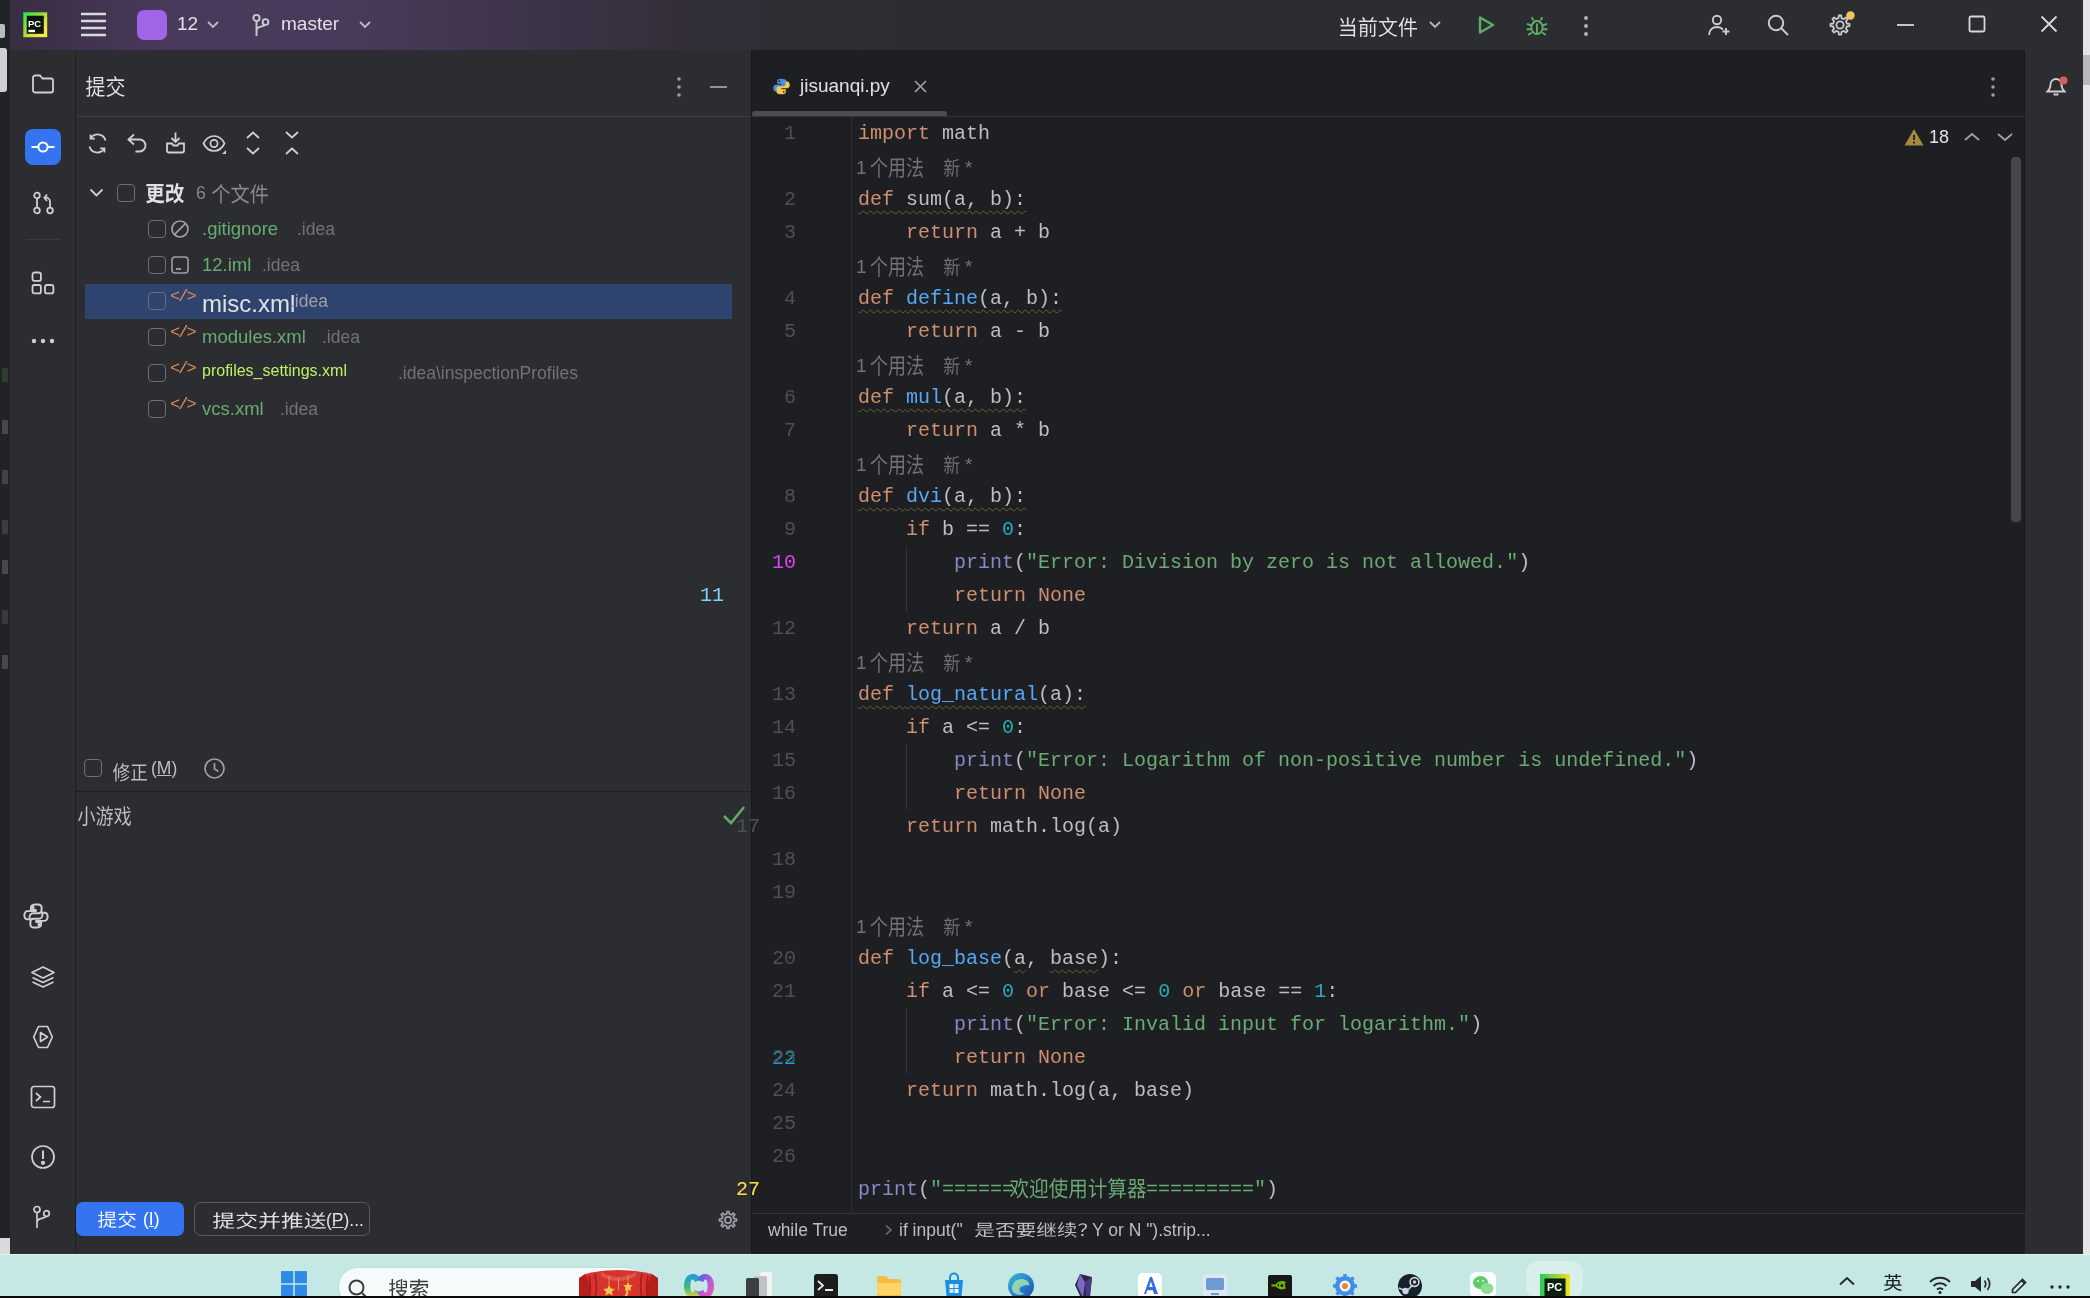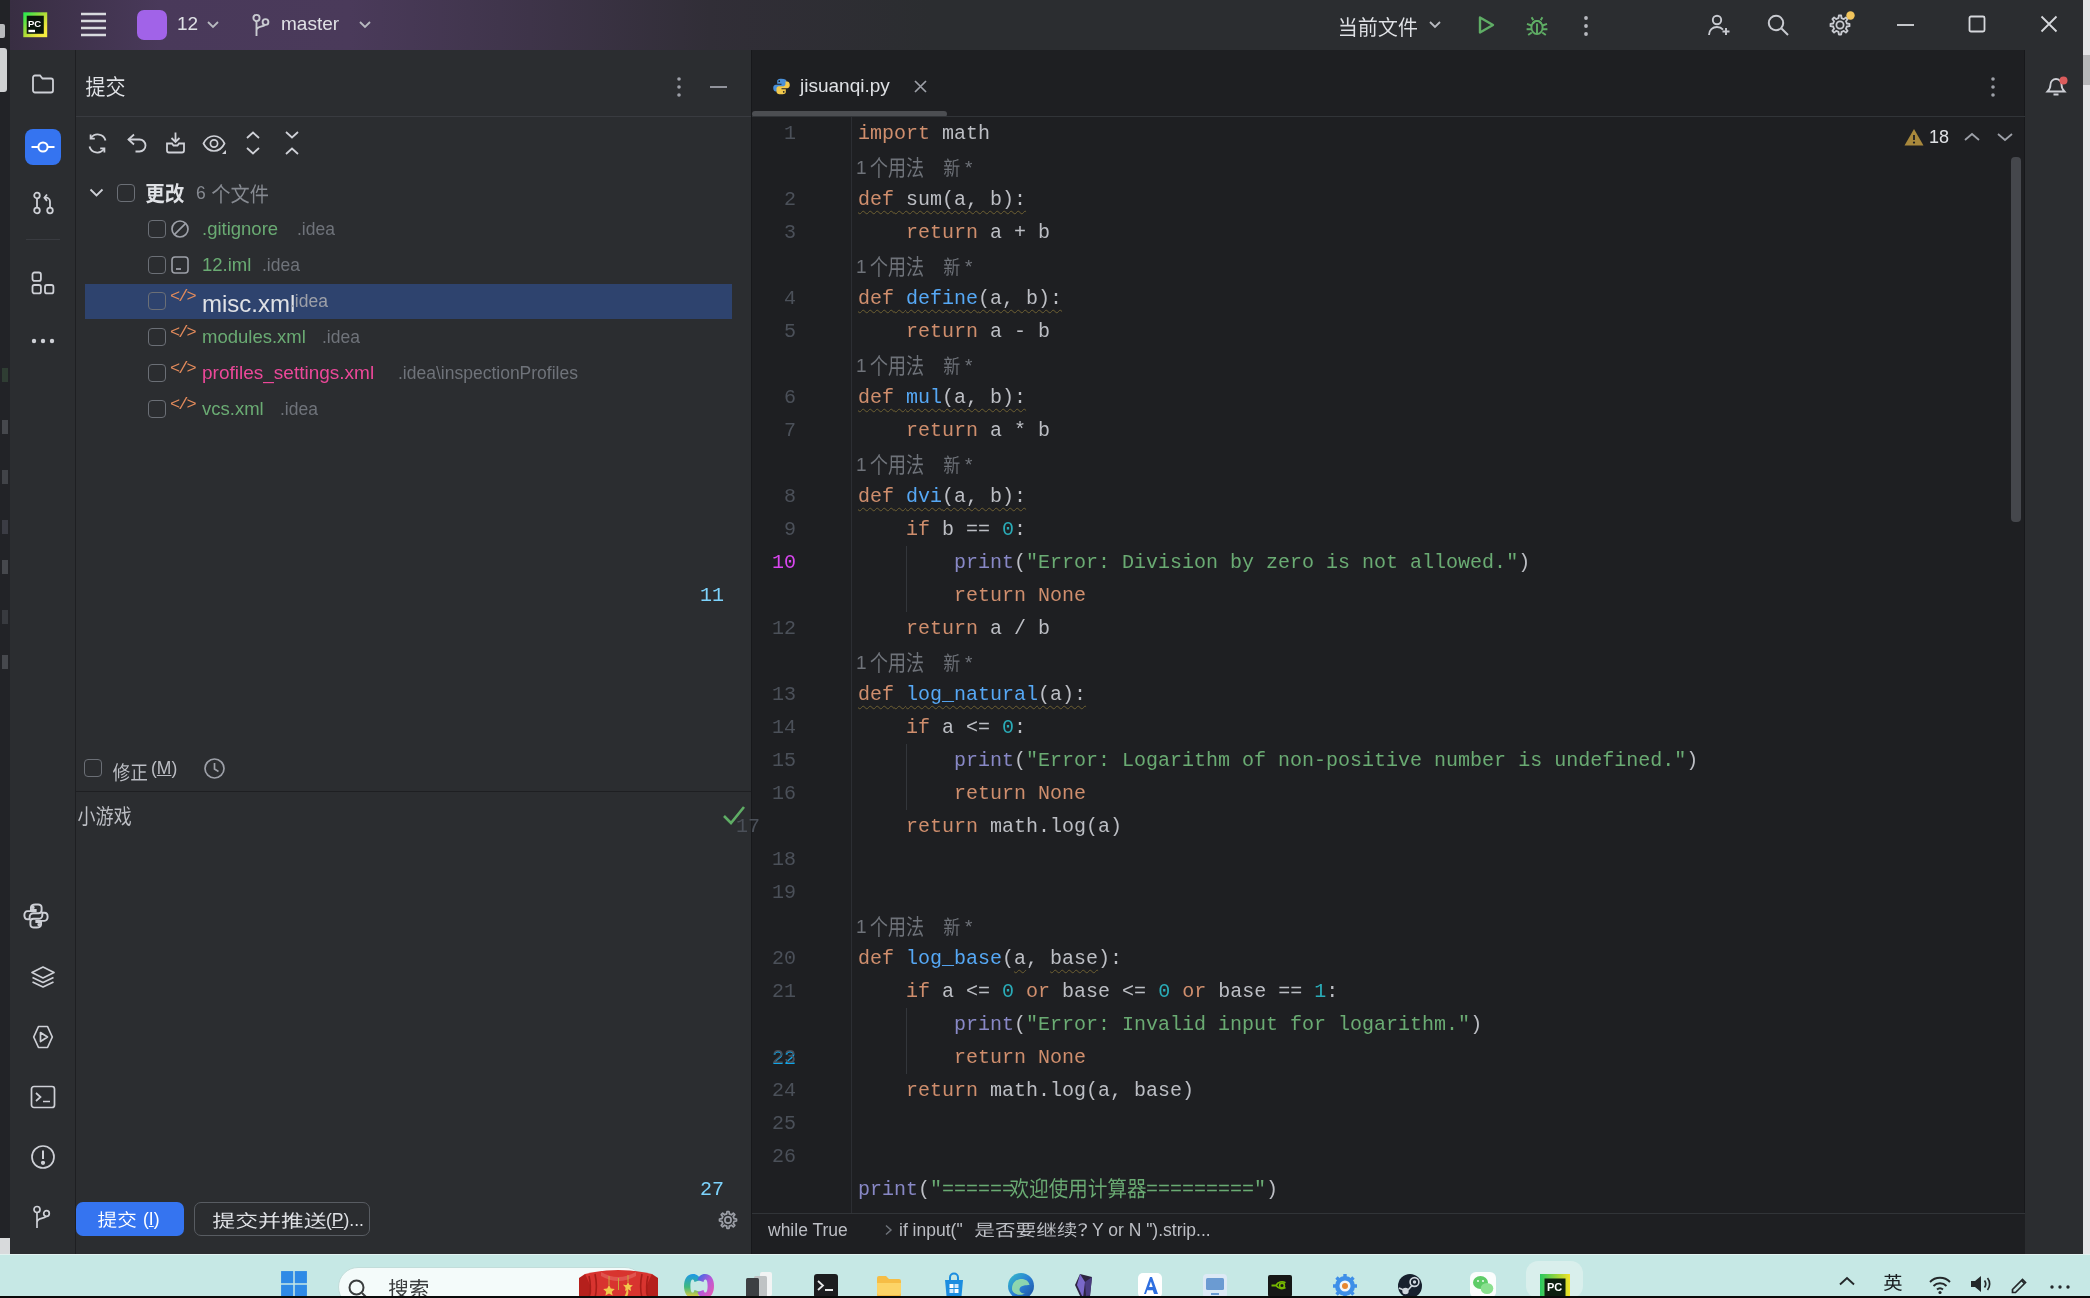--- a/index.html
+++ b/index.html
@@ -270,21 +270,21 @@
 <div class="abs" style="left:148px;top:292px;width:18px;height:18px;border:1.7px solid #6b6f76;border-radius:4px"></div>
 <span class="abs code" style="left:170px;top:287px;font-size:17px;color:#e28a5b;letter-spacing:-2px">&lt;/&gt;</span>
 <span class="abs" style="left:202px;top:290px;font-size:24px;color:#dfe1e5">misc.xml</span>
 <span class="abs" style="left:290px;top:291px;font-size:17.5px;color:#9da0a8">.idea</span>
 <div class="abs" style="left:148px;top:328px;width:18px;height:18px;border:1.7px solid #6b6f76;border-radius:4px"></div>
 <span class="abs code" style="left:170px;top:323px;font-size:17px;color:#e28a5b;letter-spacing:-2px">&lt;/&gt;</span>
 <span class="abs" style="left:202px;top:326px;font-size:18.5px;color:#6aab73">modules.xml</span>
 <span class="abs" style="left:322px;top:327px;font-size:17.5px;color:#6f737a">.idea</span>
 <div class="abs" style="left:148px;top:364px;width:18px;height:18px;border:1.7px solid #6b6f76;border-radius:4px"></div>
 <span class="abs code" style="left:170px;top:359px;font-size:17px;color:#e28a5b;letter-spacing:-2px">&lt;/&gt;</span>
-<span class="abs" style="left:202px;top:362px;font-size:19px;color:#ec4899">profiles_settings.xml</span>
+<span class="abs" style="left:202px;top:362px;font-size:16px;color:#bef264">profiles_settings.xml</span>
 <span class="abs" style="left:398px;top:363px;font-size:17.5px;color:#6f737a">.idea\inspectionProfiles</span>
 <div class="abs" style="left:148px;top:400px;width:18px;height:18px;border:1.7px solid #6b6f76;border-radius:4px"></div>
 <span class="abs code" style="left:170px;top:395px;font-size:17px;color:#e28a5b;letter-spacing:-2px">&lt;/&gt;</span>
 <span class="abs" style="left:202px;top:398px;font-size:18.5px;color:#6aab73">vcs.xml</span>
 <span class="abs" style="left:280px;top:399px;font-size:17.5px;color:#6f737a">.idea</span>
 <div class="abs" style="left:84px;top:759px;width:18px;height:18px;border:1.7px solid #6b6f76;border-radius:4px"></div>
 <svg class="abs" style="left:113px;top:763px" width="37" height="24">
     <path d="M11.9 9.1C11 10.2 9.2 11.1 7.6 11.7C7.9 11.9 8.2 12.3 8.4 12.6C10.1 11.9 11.9 10.9 12.9 9.6ZM13.6 11.1C12.4 12.6 10.1 13.7 7.9 14.3C8.1 14.6 8.4 15 8.6 15.3C10.9 14.5 13.3 13.3 14.6 11.6ZM15.3 13.3C13.7 15.4 10.5 16.7 6.9 17.2C7.2 17.6 7.5 18.1 7.6 18.4C11.3 17.7 14.7 16.3 16.4 13.9ZM5 5.6V15.3H6.2V5.6ZM9.4 3.5H14.3C13.7 4.6 12.8 5.5 11.8 6.3C10.7 5.4 9.9 4.5 9.4 3.5ZM9.6 0C8.9 2.2 7.6 4.3 6.2 5.6C6.5 5.8 7 6.2 7.2 6.5C7.7 5.9 8.2 5.3 8.8 4.5C9.2 5.4 9.9 6.2 10.8 7C9.4 7.8 7.8 8.4 6.2 8.7C6.4 9 6.7 9.5 6.8 9.9C8.6 9.4 10.3 8.8 11.8 7.8C13 8.6 14.4 9.3 16 9.7C16.2 9.4 16.5 8.8 16.8 8.5C15.3 8.2 14 7.7 12.9 7C14.2 5.9 15.3 4.4 16 2.6L15.2 2.1L15 2.2H10C10.3 1.6 10.6 1 10.8 0.4ZM3.8 0.1C2.9 3.3 1.5 6.3 0 8.3C0.2 8.7 0.6 9.5 0.7 9.9C1.3 9.1 1.8 8.2 2.3 7.2V18.5H3.6V4.6C4.1 3.3 4.6 1.9 5 0.5Z M20.6 6.6V16.1H18.2V17.6H34V16.1H27.2V9.8H32.7V8.3H27.2V3H33.4V1.5H18.8V3H25.8V16.1H21.9V6.6Z" fill="#bcbec4"></path>
   </svg>
 <span class="abs" style="left:151px;top:758px;font-size:17.5px;color:#bcbec4">(<u>M</u>)</span>
@@ -370,21 +370,21 @@
 <div class="abs code" style="left:700px;top:810px;width:96px;height:33px;line-height:33px;text-align:center;color:#4b5059">17</div>
 <div class="abs code" style="left:700px;top:843px;width:96px;height:33px;line-height:33px;text-align:right;color:#4b5059">18</div>
 <div class="abs code" style="left:700px;top:876px;width:96px;height:33px;line-height:33px;text-align:right;color:#4b5059">19</div>
 <div class="abs code" style="left:700px;top:942px;width:96px;height:33px;line-height:33px;text-align:right;color:#4b5059">20</div>
 <div class="abs code" style="left:700px;top:975px;width:96px;height:33px;line-height:33px;text-align:right;color:#4b5059">21</div>
 <div class="abs code" style="left:700px;top:1042px;width:96px;height:33px;line-height:33px;text-align:right;color:#0ea5e9">22</div>
 <div class="abs code" style="left:700px;top:1041px;width:96px;height:33px;line-height:33px;text-align:right;color:#4b5059">23</div>
 <div class="abs code" style="left:700px;top:1074px;width:96px;height:33px;line-height:33px;text-align:right;color:#4b5059">24</div>
 <div class="abs code" style="left:700px;top:1107px;width:96px;height:33px;line-height:33px;text-align:right;color:#4b5059">25</div>
 <div class="abs code" style="left:700px;top:1140px;width:96px;height:33px;line-height:33px;text-align:right;color:#4b5059">26</div>
-<div class="abs code" style="left:700px;top:1173px;width:96px;height:33px;line-height:33px;text-align:left;color:#7dd3fc">27</div>
+<div class="abs code" style="left:700px;top:1173px;width:96px;height:33px;line-height:33px;text-align:center;color:#fde047">27</div>
 <div class="abs code" style="left:858px;top:117px;height:33px;line-height:33px;color:#bcbec4"><span style="color:#cf8e6d">import</span> math</div>
 <div class="abs code" style="left:858px;top:183px;height:33px;line-height:33px;color:#bcbec4"><span style="text-decoration:underline wavy #6d5f32 1px;text-underline-offset:5px"><span style="color:#cf8e6d">def</span> sum(a, b):</span></div>
 <div class="abs code" style="left:858px;top:216px;height:33px;line-height:33px;color:#bcbec4">    <span style="color:#cf8e6d">return</span> a + b</div>
 <div class="abs code" style="left:858px;top:282px;height:33px;line-height:33px;color:#bcbec4"><span style="text-decoration:underline wavy #6d5f32 1px;text-underline-offset:5px"><span style="color:#cf8e6d">def</span> <span style="color:#56a8f5">define</span>(a, b):</span></div>
 <div class="abs code" style="left:858px;top:315px;height:33px;line-height:33px;color:#bcbec4">    <span style="color:#cf8e6d">return</span> a - b</div>
 <div class="abs code" style="left:858px;top:381px;height:33px;line-height:33px;color:#bcbec4"><span style="text-decoration:underline wavy #6d5f32 1px;text-underline-offset:5px"><span style="color:#cf8e6d">def</span> <span style="color:#56a8f5">mul</span>(a, b):</span></div>
 <div class="abs code" style="left:858px;top:414px;height:33px;line-height:33px;color:#bcbec4">    <span style="color:#cf8e6d">return</span> a * b</div>
 <div class="abs code" style="left:858px;top:480px;height:33px;line-height:33px;color:#bcbec4"><span style="text-decoration:underline wavy #6d5f32 1px;text-underline-offset:5px"><span style="color:#cf8e6d">def</span> <span style="color:#56a8f5">dvi</span>(a, b):</span></div>
 <div class="abs code" style="left:858px;top:513px;height:33px;line-height:33px;color:#bcbec4">    <span style="color:#cf8e6d">if</span> b == <span style="color:#2aacb8">0</span>:</div>
 <div class="abs code" style="left:858px;top:546px;height:33px;line-height:33px;color:#bcbec4">        <span style="color:#8888c6">print</span>(<span style="color:#6aab73">"Error: Division by zero is not allowed."</span>)</div>

